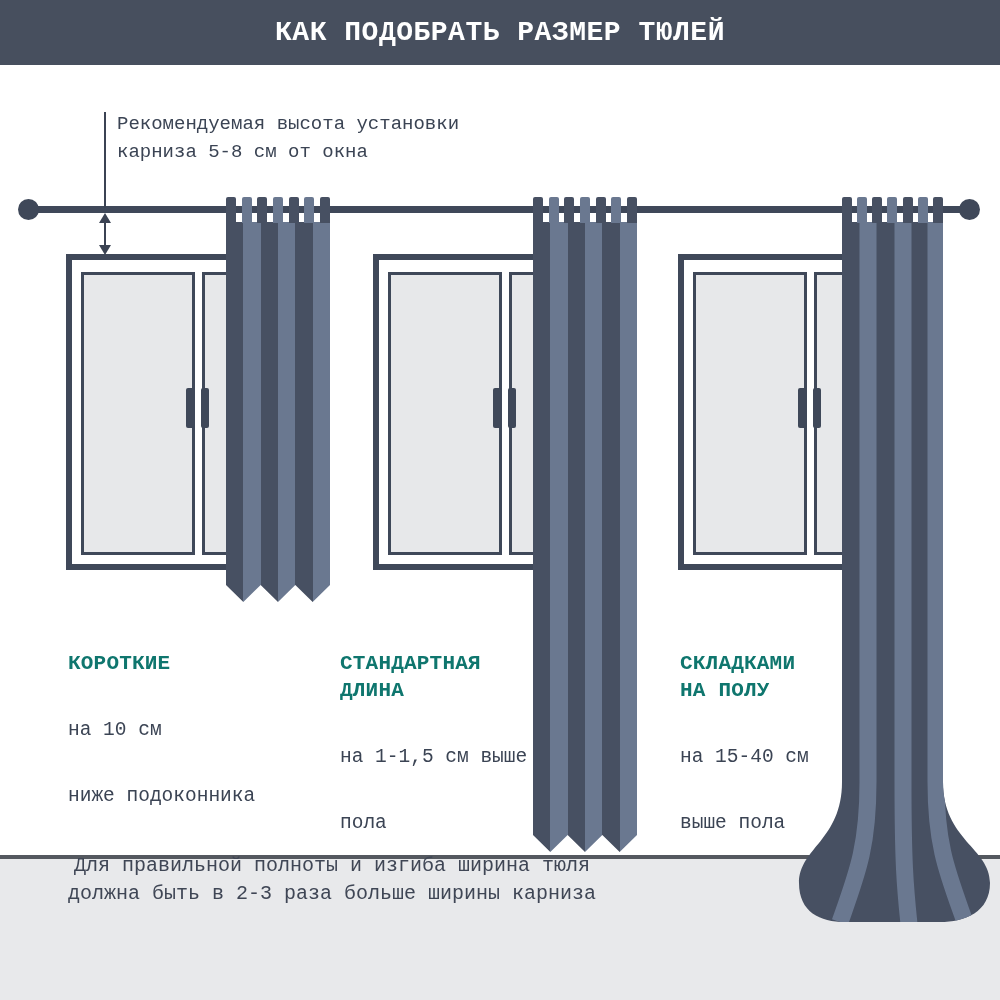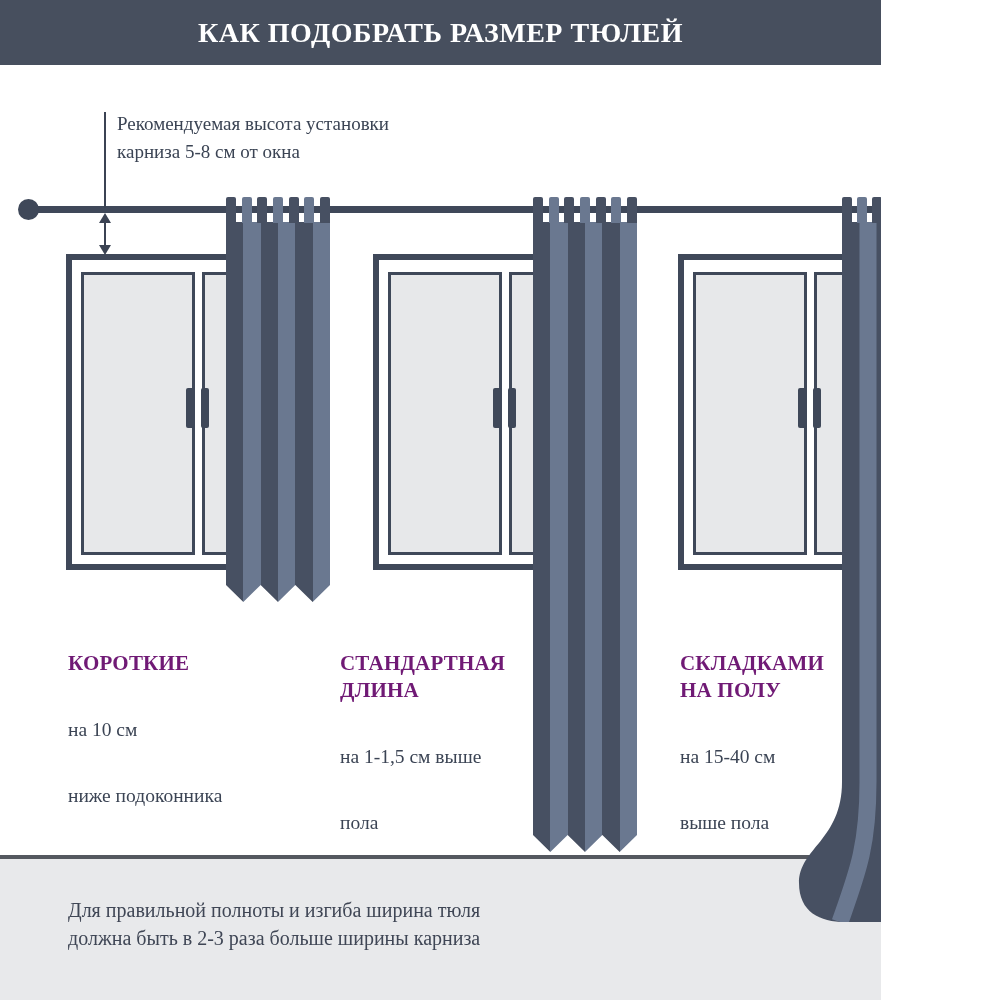--- a/index.html
+++ b/index.html
@@ -1,17 +1,17 @@
 <!DOCTYPE html>
 <html><head>
 <meta charset="utf-8">
 <style>
   html,body{margin:0;padding:0;background:#fff;}
-  .stage{position:relative;width:881px;height:1000px;overflow:hidden;background:#ffffff;
-         font-family:Liberation Serif, serif;}
+  .stage{position:relative;width:1000px;height:1000px;overflow:hidden;background:#ffffff;
+         font-family:Liberation Mono, monospace;}
   
   .header{position:absolute;left:0;top:0;width:100%;height:65px;background:#474f5e;
           display:flex;align-items:center;justify-content:center;}
   .header h1{margin:0;color:#ffffff;font-size:28px;font-weight:600;letter-spacing:0.5px;}
 
   
   .floor-area{position:absolute;left:0;top:859px;width:100%;height:141px;background:#e8e9eb;}
   .floor-line{position:absolute;left:0;top:855px;width:100%;height:4px;background:#54585f;}
 
   
@@ -57,27 +57,27 @@
   .tabs-3{left:842px;width:101px;}
   .tab{width:10px;height:100%;border-radius:2px 2px 0 0;}
   .tab-d{background:#475062;}
   .tab-l{background:#6a7890;}
 
   
   .label{position:absolute;top:650px;}
   .label-1{left:68px;}
   .label-2{left:340px;}
   .label-3{left:680px;}
-  .label h3{margin:0;font-size:21px;font-weight:700;color:#701a75;line-height:27px;letter-spacing:0.2px;}
+  .label h3{margin:0;font-size:21px;font-weight:700;color:#0f766e;line-height:27px;letter-spacing:0.2px;}
   .label h3 span{display:block;}
   .label .desc{margin:4px 0 0;font-size:19.5px;line-height:26px;color:#3b4454;}
   .label .desc span{display:block;margin-top:40px;}
 
   
-  .footer-note{position:absolute;left:68px;top:896px;font-size:20px;line-height:28px;color:#3f4655;}
+  .footer-note{position:absolute;left:68px;top:852px;font-size:20px;line-height:28px;color:#3f4655;text-align:center;}
   .footer-note span{display:block;}
 </style>
 </head>
 <body>
 
 <div class="stage">
 
   <div class="header">
     <h1>КАК ПОДОБРАТЬ РАЗМЕР ТЮЛЕЙ</h1>
   </div>

